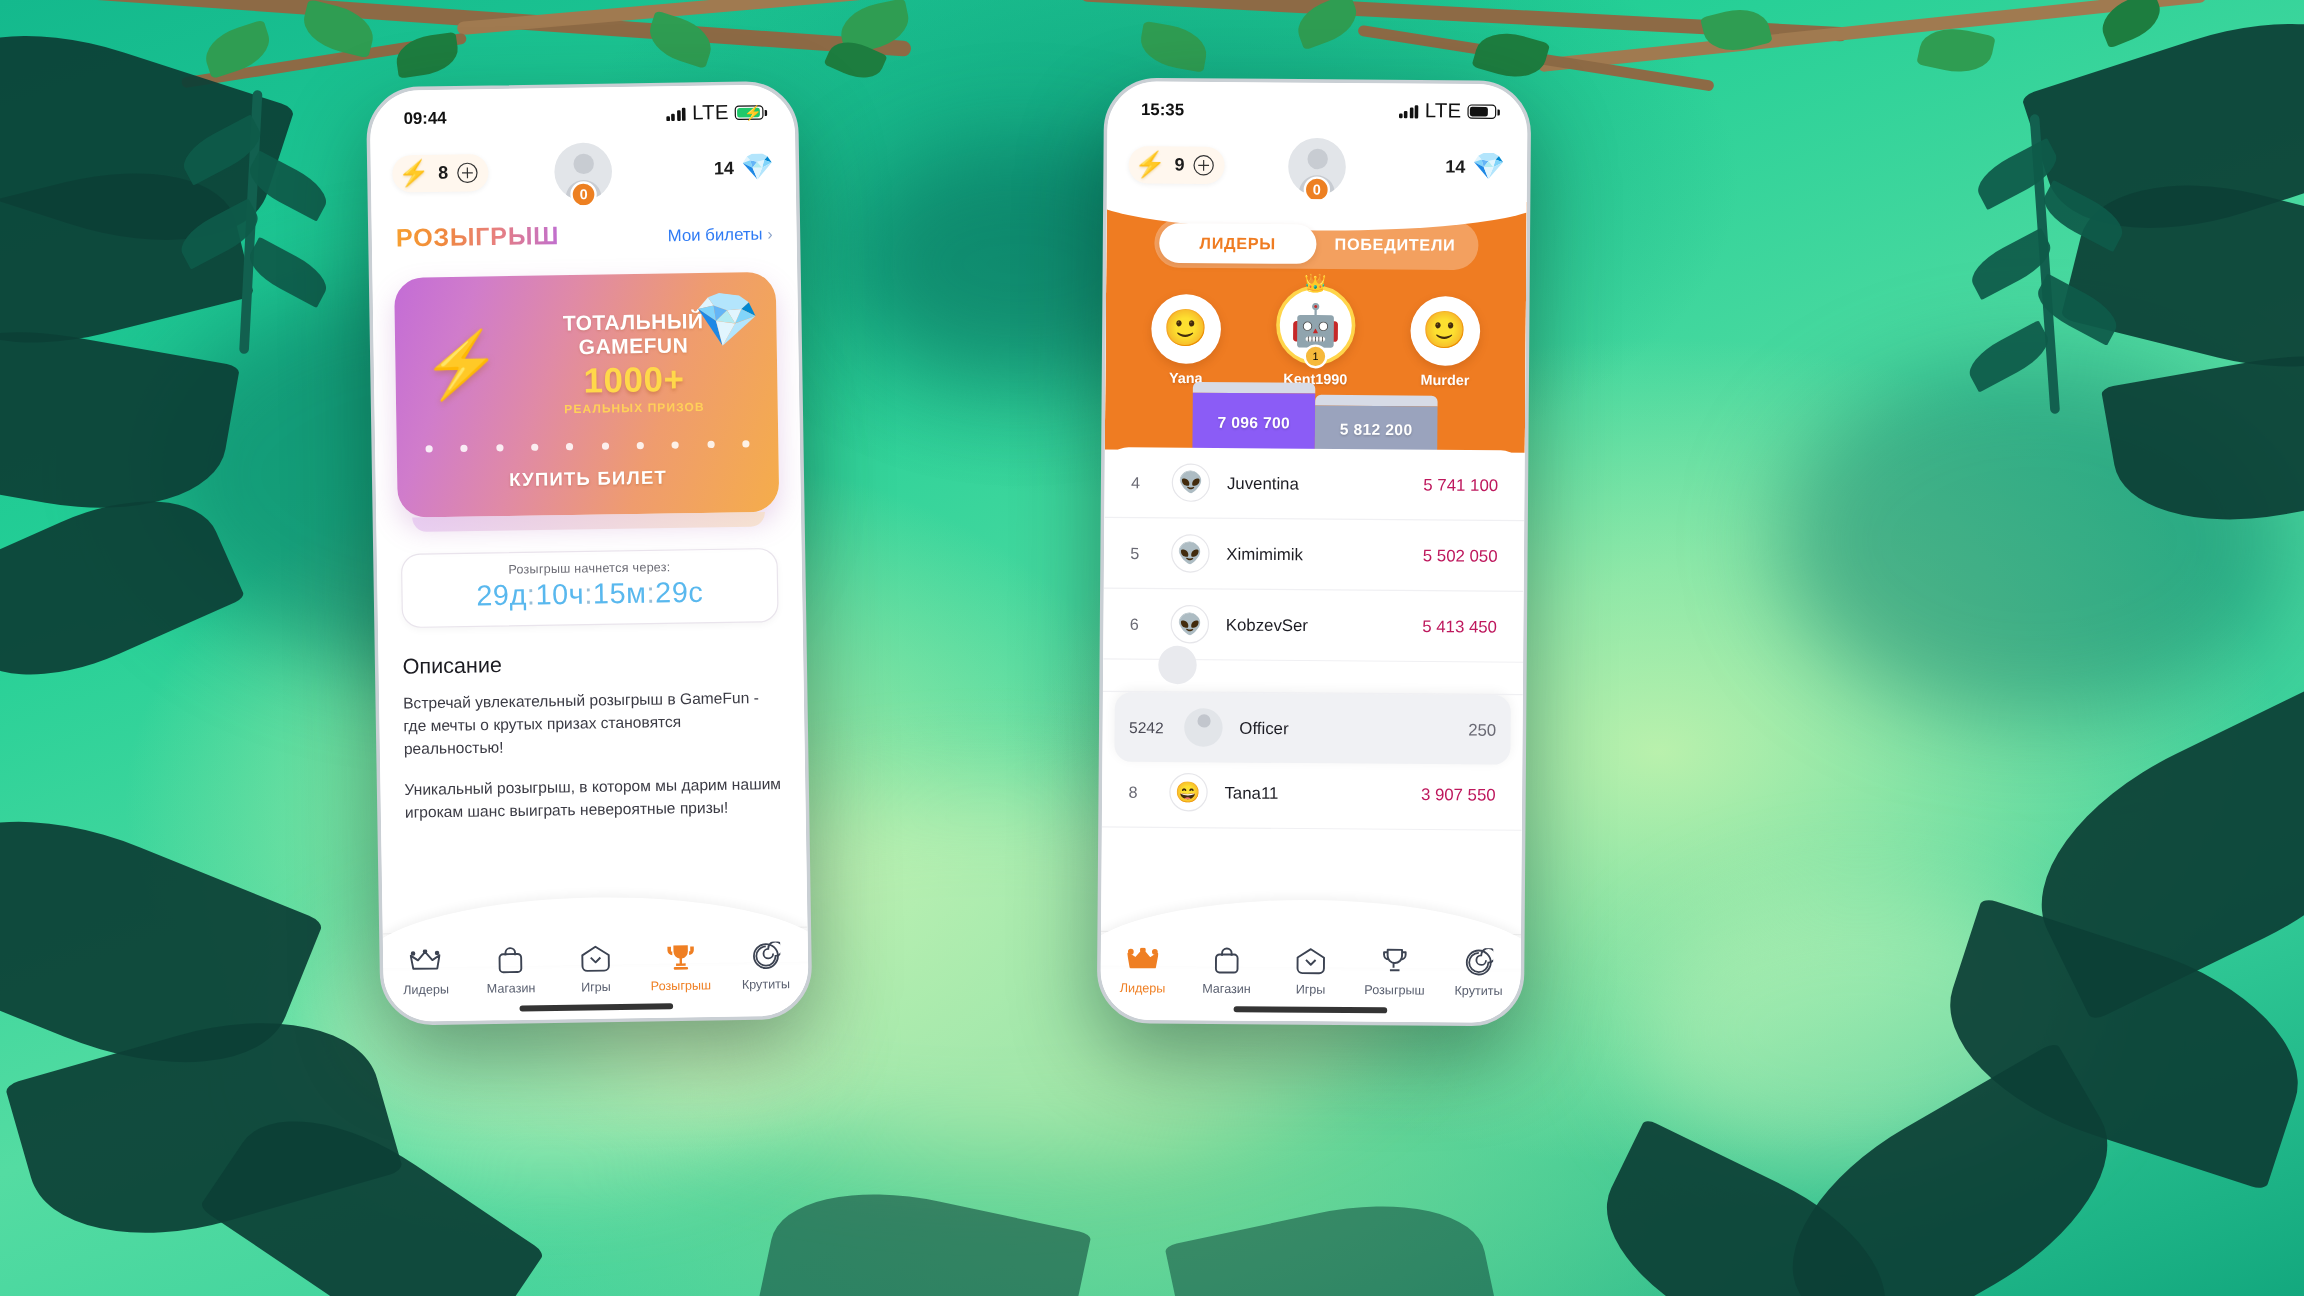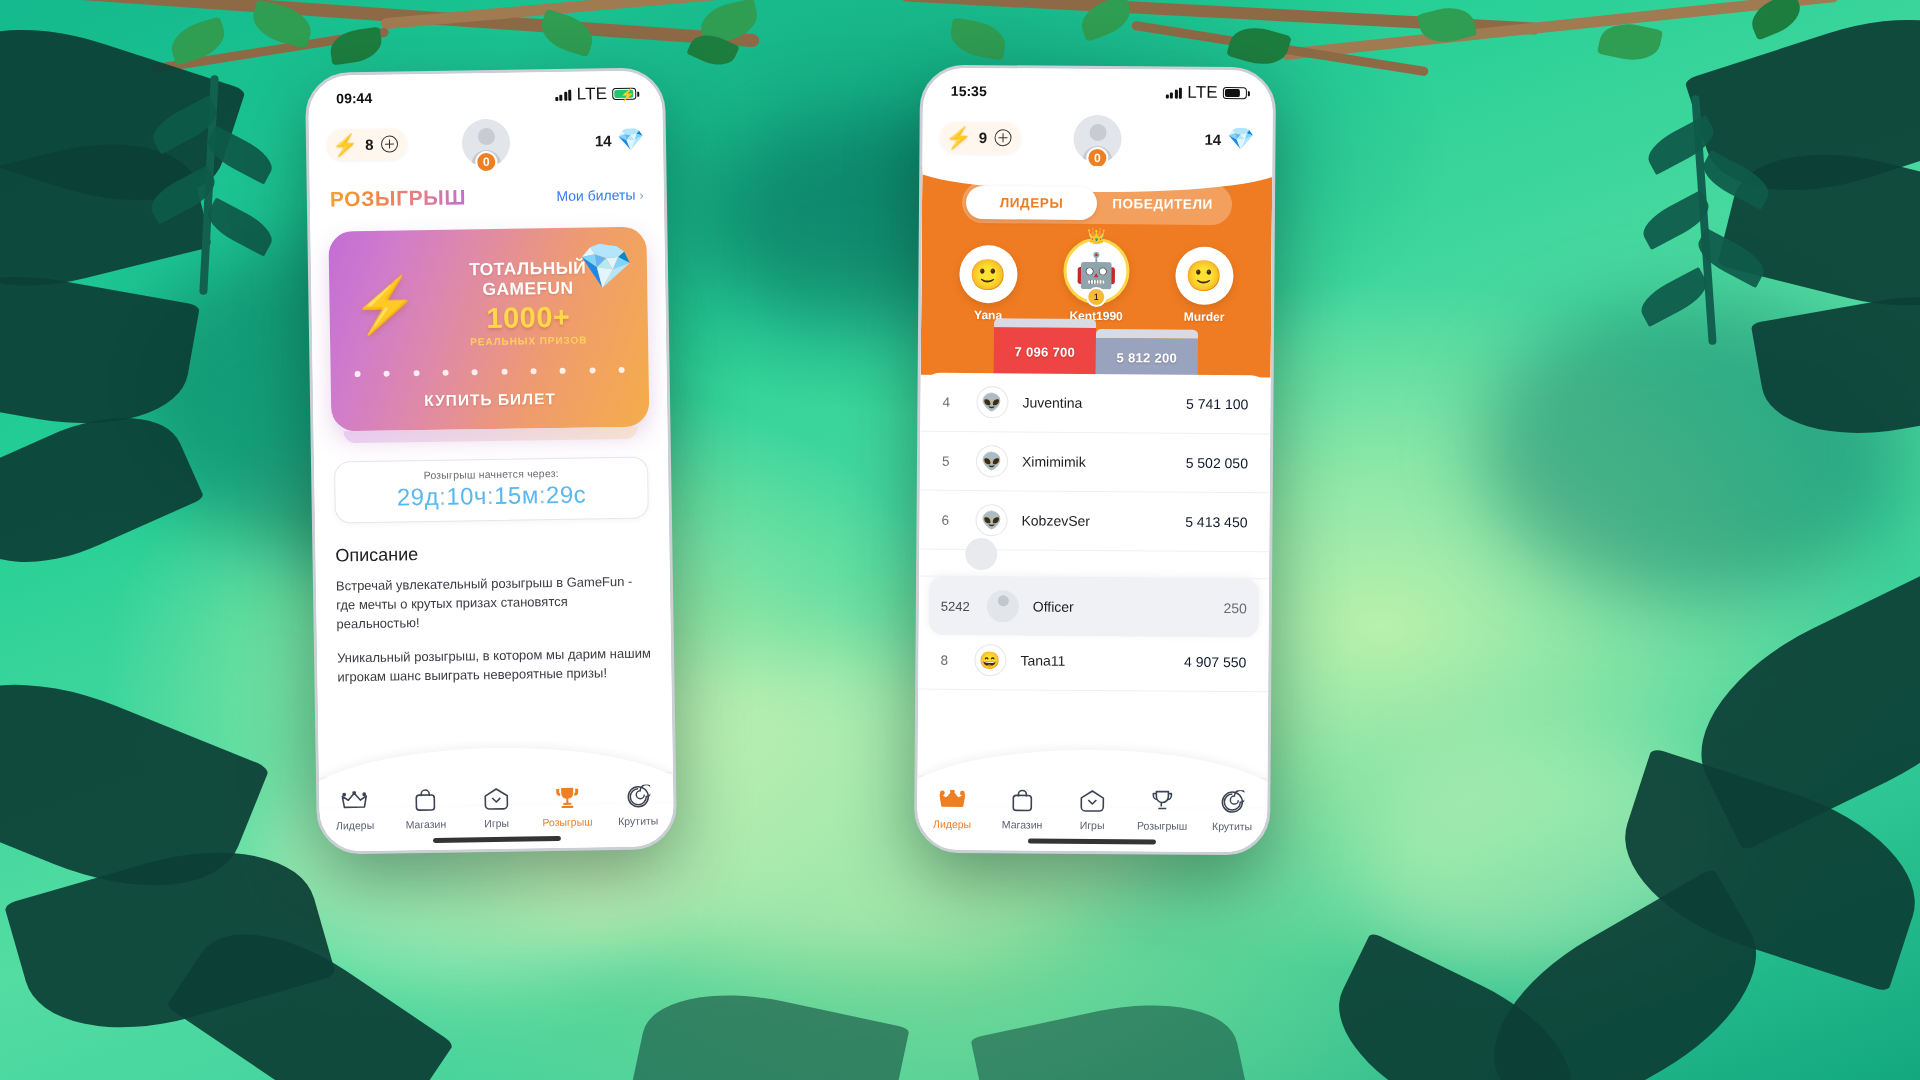--- a/index.html
+++ b/index.html
@@ -178,30 +178,30 @@
   .hero.first .circ { width:66px;height:66px;font-size:34px; border:3px solid #ffd54a; }
   .hero .nm { color:#fff; font-size:12px; font-weight:700; margin-top:5px; text-shadow:0 1px 2px rgba(140,60,0,.35); }
   .crown-sm { position:absolute; top:-11px; left:50%; transform:translateX(-50%); font-size:15px; }
   .medal { position:absolute; bottom:16px; left:50%; transform:translateX(-50%); width:20px;height:20px;border-radius:50%;
            background:#f6b93b; border:2px solid #fff; display:flex;align-items:center;justify-content:center;font-size:9px;}
 
   .bars-row { display:flex; align-items:flex-end; justify-content:center; gap:0; margin-top:-4px; }
   .pbar { position:relative; text-align:center; color:#fff; font-weight:700; }
   .pbar .cap { height:9px; border-radius:5px 5px 0 0; }
   .pbar .body2 { display:flex; align-items:center; justify-content:center; font-size:13px; letter-spacing:.3px; text-shadow:0 1px 2px rgba(0,0,0,.2); }
-  .p2 { width:102px; } .p2 .cap{background:#d7dbe6;} .p2 .body2{background:#ef4444; height:48px;}
+  .p2 { width:102px; } .p2 .cap{background:#d7dbe6;} .p2 .body2{background:#8b5cf6; height:48px;}
   .p1 { width:108px; z-index:2; margin:0 -2px; } .p1 .cap{background:#ffe082;} .p1 .body2{background:#f6b63c; height:72px; font-size:14px;}
   .p3 { width:102px; } .p3 .cap{background:#d7dbe6;} .p3 .body2{background:#9aa3bd; height:38px;}
 
   .lb-list { background:#fff; border-radius:20px 20px 0 0; margin-top:-2px; flex:1; overflow:hidden; position:relative; }
   .lrow { display:flex; align-items:center; padding:13px 22px; border-bottom:1px solid #f0f0f3; }
   .lrow .rk { width:34px; font-size:13.5px; color:#6b6b75; }
   .lrow .av2 { width:32px;height:32px;border-radius:50%;border:1px solid #e6e6ea; display:flex;align-items:center;justify-content:center; font-size:17px; background:#fff; }
   .lrow .nm2 { flex:1; padding-left:14px; font-size:14px; color:#1d1d24; }
-  .lrow .sc { font-size:14px; color:#0f172a; font-weight:500; }
+  .lrow .sc { font-size:14px; color:#be185d; font-weight:500; }
   .lrow.me {
     background:#f0f1f4; border-radius:14px; margin:0 10px; border-bottom:none;
     box-shadow:0 -2px 10px rgba(0,0,0,.06); padding:13px 12px;
   }
   .lrow.me .rk { width:46px; font-size:13px; color:#4a4a55; }
   .lrow.me .sc { color:#6a6a74; }
   .lrow.me .av2 { background:#e2e5e9; border:none; position:relative; overflow:hidden; }
   .lrow.me .av2 .h2{width:11px;height:11px;background:#c2c6cd;border-radius:50%;position:absolute;top:5px;}
   .ghost-av { position:absolute; left:46px; top:-12px; width:32px;height:32px;border-radius:50%;background:#e9eaee; }
 
@@ -517,21 +517,21 @@
       <span class="av2">
             <i class="h2"></i>
           </span>
       <span class="nm2">Officer</span>
       <span class="sc">250</span>
     </div>
     <div class="lrow" style="margin-top:-4px;">
       <span class="rk">8</span>
       <span class="av2">😄</span>
       <span class="nm2">Tana11</span>
-      <span class="sc">4 907 550</span>
+      <span class="sc">3 907 550</span>
     </div>
   </div>
 
   <div class="tabbar">
     <div class="tab active">
       <span class="glyph">
             <svg width="26" height="20" viewBox="0 0 26 20" fill="none" stroke="currentColor" stroke-width="2" stroke-linejoin="round">
               <path d="M3 16h20l2-11-6 4-6-7-6 7-6-4z" fill="currentColor"></path>
               <circle cx="3" cy="3.2" r="1.4" fill="currentColor"></circle>
               <circle cx="13" cy="1.6" r="1.4" fill="currentColor"></circle>

